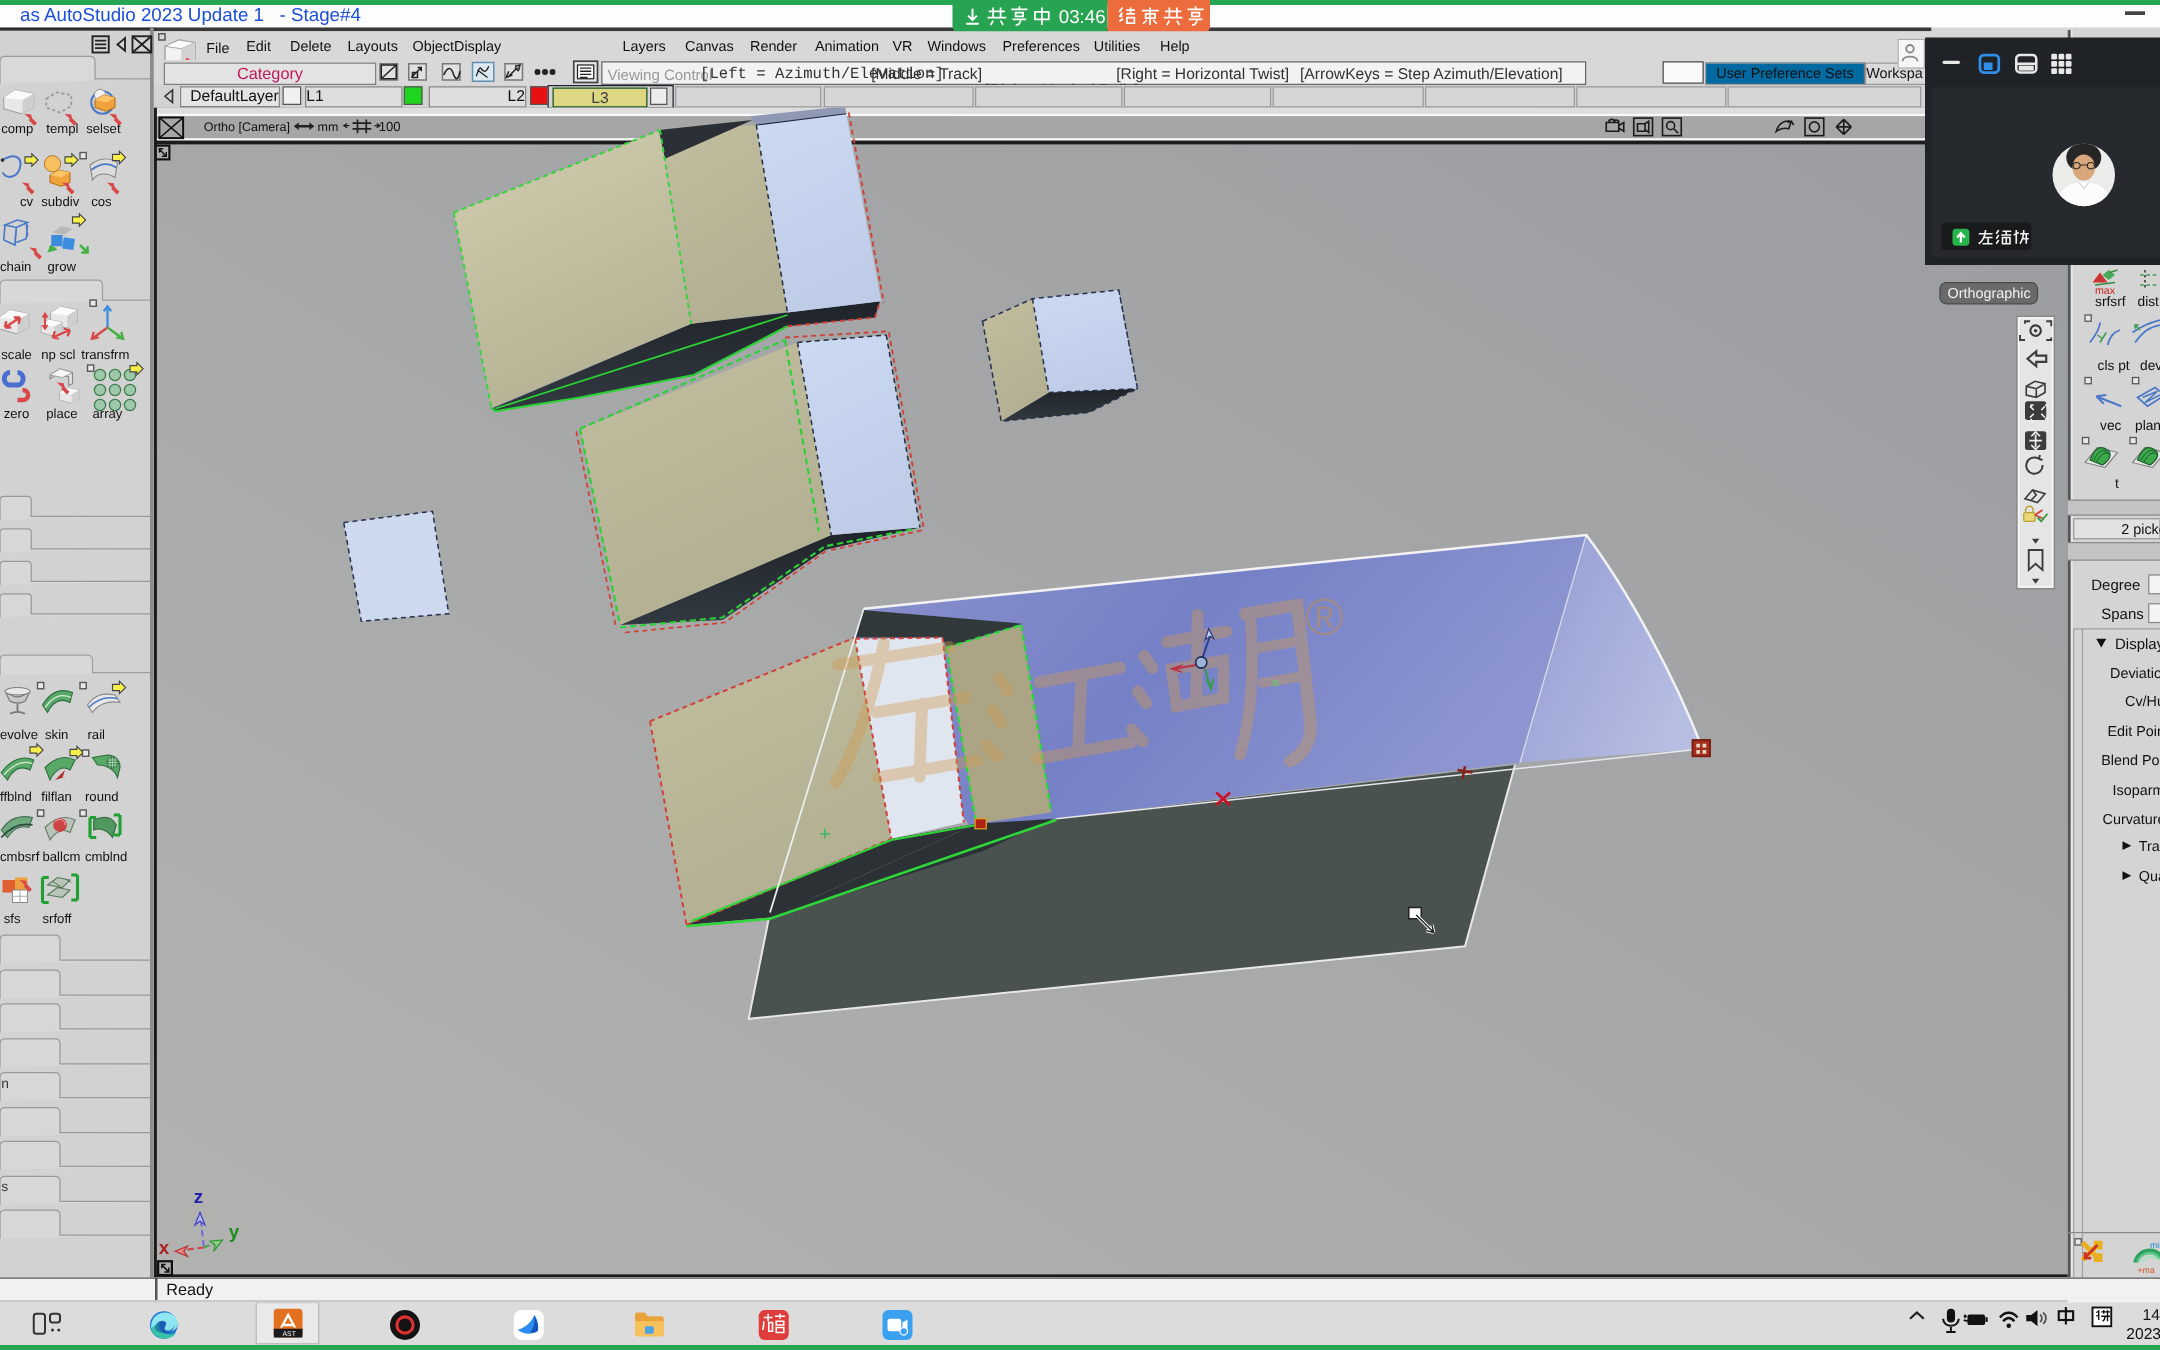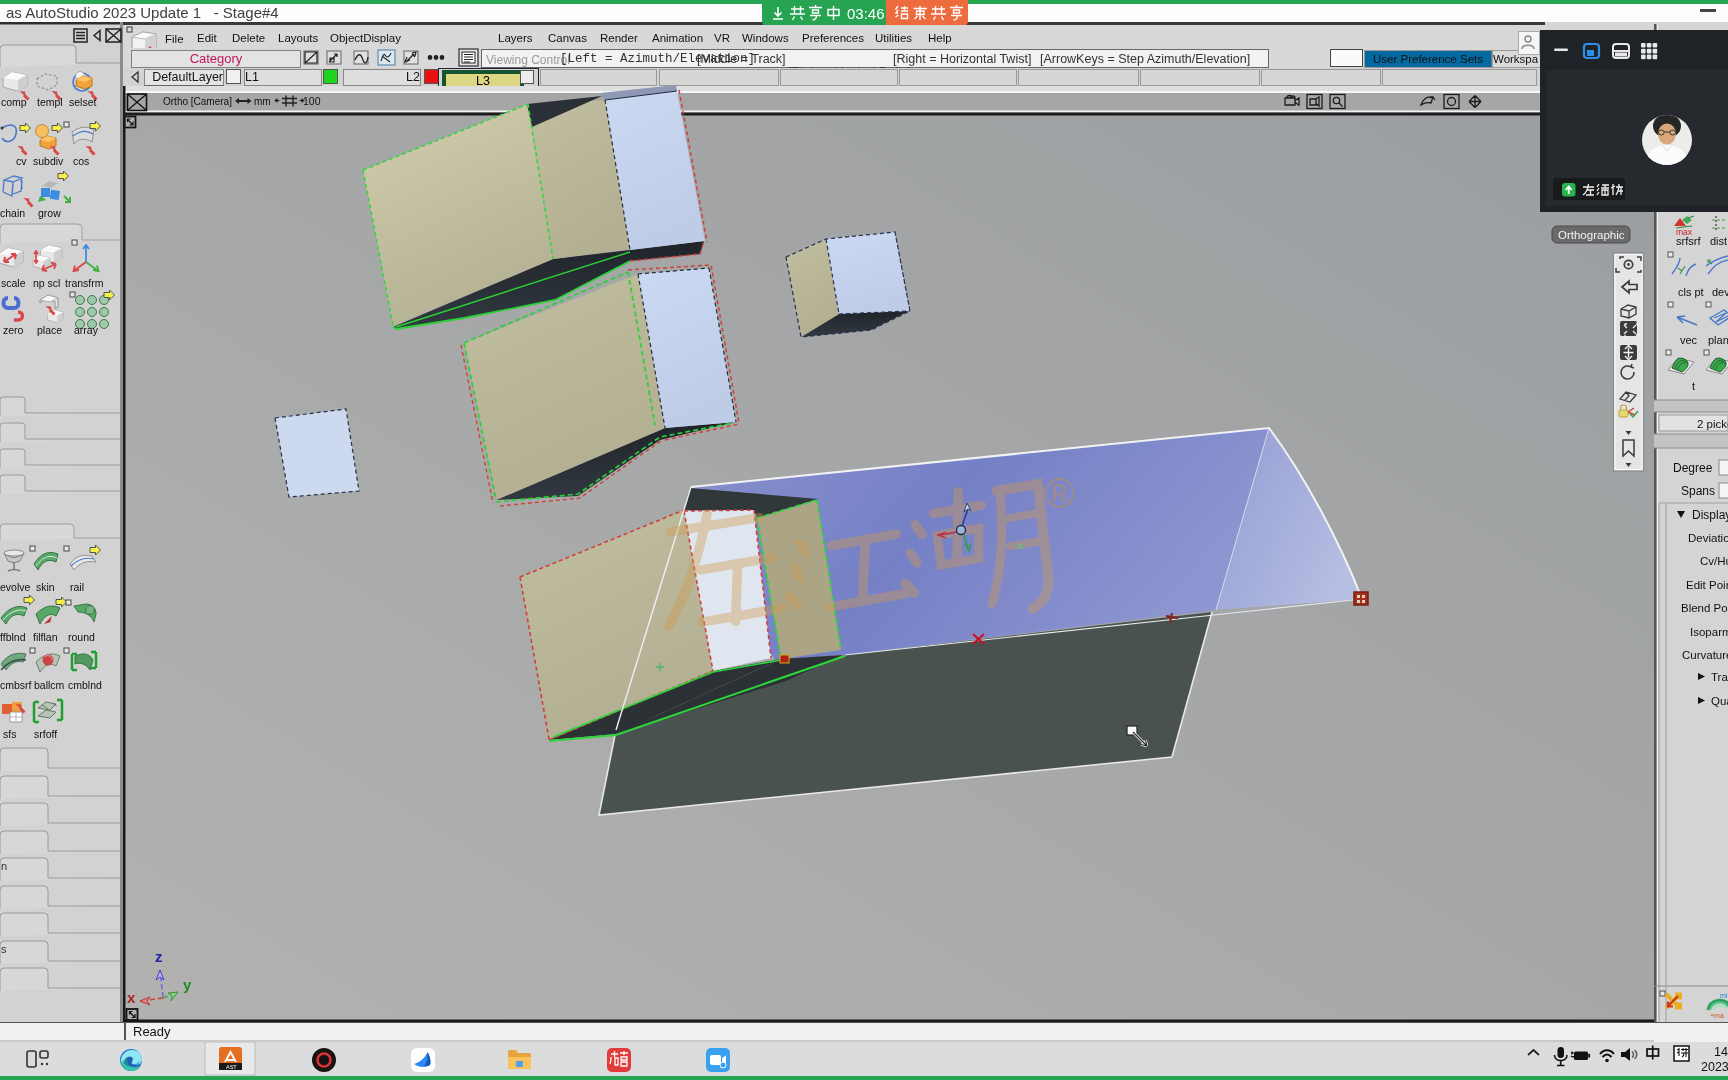--- a/index.html
+++ b/index.html
@@ -5,21 +5,21 @@
   body{width:1728px;height:1080px;overflow:hidden;font-family:"Liberation Sans",sans-serif;}
   #page{position:absolute;left:0;top:0;width:1728px;height:1080px;background:#d6d6d6;overflow:hidden;}
   .abs{position:absolute;}
 </style></head>
 <body>
 <div id="page">
 
   <div class="abs" style="left:0;top:0;width:1728px;height:4px;background:#26a652;"></div>
 
   <div class="abs" style="left:0;top:3.5px;width:1728px;height:18.5px;background:#fdfdfd;"></div>
-  <div class="abs" style="left:6px;top:4px;width:700px;height:18px;font-size:15px;color:#404040;line-height:18px;">as AutoStudio 2023 Update 1&nbsp;&nbsp;&nbsp;- Stage#4</div>
+  <div class="abs" style="left:16px;top:4px;width:700px;height:18px;font-size:15px;color:#1d4ed8;line-height:18px;">as AutoStudio 2023 Update 1&nbsp;&nbsp;&nbsp;- Stage#4</div>
   <div class="abs" style="left:0;top:22px;width:1545px;height:3px;background:#3a3a3a;"></div>
   <div class="abs" style="left:1700px;top:9px;width:16px;height:3px;background:#444;"></div>
 
   <div class="abs" style="left:762px;top:0;width:124px;height:27px;background:#27a452;border-radius:0 0 0 6px;"></div>
   <div class="abs" style="left:886px;top:0;width:82px;height:27px;background:#ec6c3e;border-radius:0 0 6px 0;"></div>
   <div class="abs" style="left:847px;top:4px;width:60px;height:20px;color:#fff;font-size:15px;line-height:20px;">03:46</div>
   <svg class="abs" style="left:770px;top:3px" width="200" height="24" viewBox="0 0 200 24">
 
     <g stroke="#fff" stroke-width="1.6" fill="none">
       <path d="M8 4 V13 M4.5 9.5 L8 13 L11.5 9.5 M3 16 H13"></path>
@@ -99,21 +99,21 @@
   <svg class="abs" style="left:128px;top:70px;" width="14" height="14" viewBox="0 0 14 14">
       <path d="M10,2 L4,7 L10,12 Z" fill="none" stroke="#333" stroke-width="1.3"></path>
     </svg>
   <div class="abs" style="left:144px;top:69px;width:78px;height:15px;background:#e4e4e4;border:1px solid #888;border-bottom-color:#666;font-size:12.5px;color:#111;text-align:right;line-height:15px;">DefaultLayer</div>
   <div class="abs" style="left:226px;top:69px;width:13px;height:13px;background:#f0f0f0;border:1.5px solid #555;"></div>
   <div class="abs" style="left:244px;top:69px;width:76px;height:15px;background:#dedede;border:1px solid #888;font-size:12.5px;color:#111;text-align:left;line-height:15px;">L1</div>
   <div class="abs" style="left:323px;top:69px;width:13px;height:13px;background:#1ed41e;border:1.5px solid #555;"></div>
   <div class="abs" style="left:343px;top:69px;width:76px;height:15px;background:#dedede;border:1px solid #888;font-size:12.5px;color:#111;text-align:right;line-height:15px;">L2</div>
   <div class="abs" style="left:424px;top:69px;width:13px;height:13px;background:#e81010;border:1.5px solid #555;"></div>
   <div class="abs" style="left:438px;top:67.5px;width:99px;height:17px;border:1.5px solid #223;background:#d3d3d3;"></div>
-  <div class="abs" style="left:442px;top:69.5px;width:74px;height:14px;background:#ddd783;border:4px solid #14532d;font-size:12.5px;color:#000000;text-align:center;line-height:14px;">L3</div>
+  <div class="abs" style="left:442px;top:69.5px;width:74px;height:14px;background:#ddd783;border:1px solid #14532d;font-size:12.5px;color:#404040;text-align:center;line-height:14px;">L3</div>
   <div class="abs" style="left:520px;top:69.5px;width:12px;height:12px;background:#ececec;border:1.5px solid #555;"></div>
   <div class="abs" style="left:540px;top:69px;width:115px;height:15px;background:#d6d6d6;border:1px solid #999;"></div>
   <div class="abs" style="left:659px;top:69px;width:118px;height:15px;background:#d6d6d6;border:1px solid #999;"></div>
   <div class="abs" style="left:780px;top:69px;width:116px;height:15px;background:#d6d6d6;border:1px solid #999;"></div>
   <div class="abs" style="left:899px;top:69px;width:116px;height:15px;background:#d6d6d6;border:1px solid #999;"></div>
   <div class="abs" style="left:1018px;top:69px;width:119px;height:15px;background:#d6d6d6;border:1px solid #999;"></div>
   <div class="abs" style="left:1140px;top:69px;width:118px;height:15px;background:#d6d6d6;border:1px solid #999;"></div>
   <div class="abs" style="left:1261px;top:69px;width:118px;height:15px;background:#d6d6d6;border:1px solid #999;"></div>
   <div class="abs" style="left:1382px;top:69px;width:153px;height:15px;background:#d6d6d6;border:1px solid #999;"></div>
 

